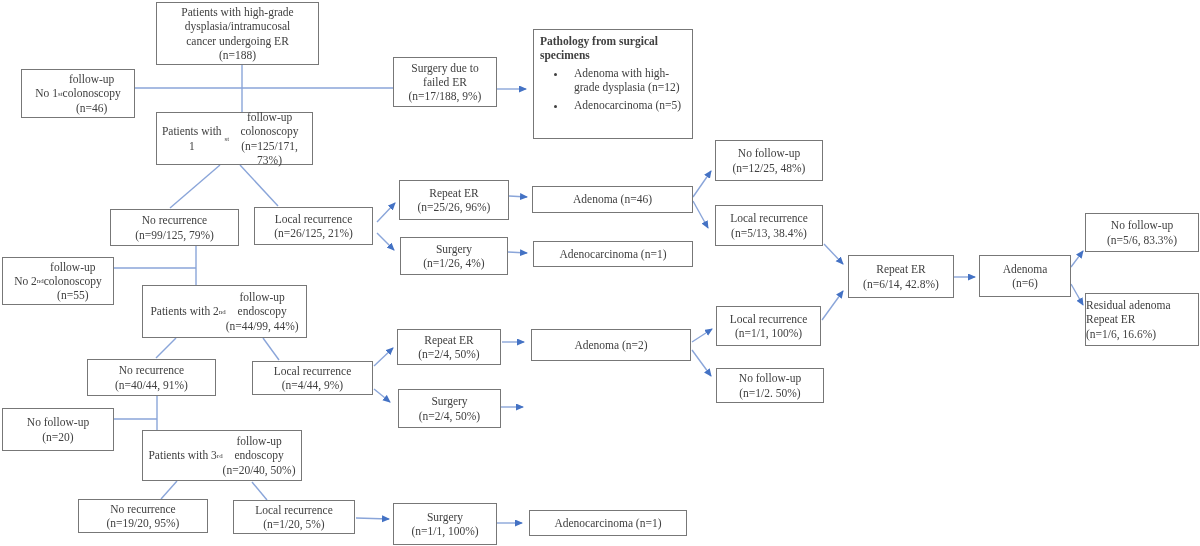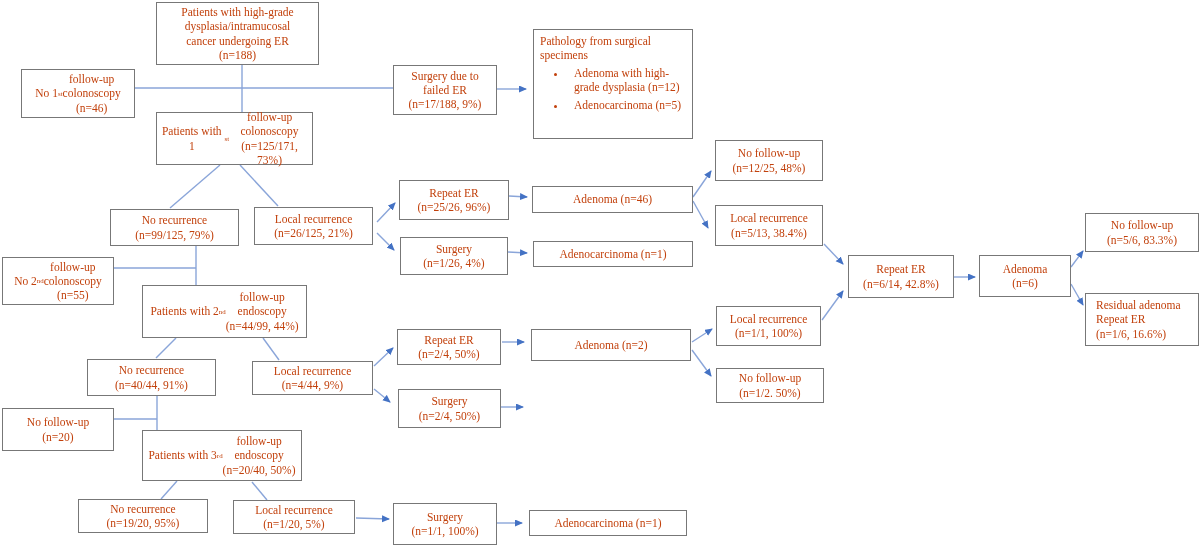--- a/index.html
+++ b/index.html
@@ -1,34 +1,34 @@
 <!DOCTYPE html>
 <html><head>
 <meta charset="utf-8">
 <style>
   html,body{margin:0;padding:0;background:#ffffff;}
   #canvas{
     position:relative;width:1200px;height:546px;background:#ffffff;overflow:hidden;
-    font-family:"Liberation Serif","DejaVu Serif",serif;color:#c2410c;
+    font-family:"Liberation Serif","DejaVu Serif",serif;color:#404040;
   }
   svg.edges{position:absolute;left:0;top:0;width:1200px;height:546px;}
   .node{
     position:absolute;box-sizing:border-box;background:#ffffff;
     border:1.4px solid #777777;
     display:flex;align-items:center;justify-content:center;
     text-align:center;white-space:pre-line;
     font-size:11.5px;line-height:1.22;padding:1px 2px;
   }
-  .node.left-align{justify-content:flex-start;text-align:left;padding-left:10px;}
+  .node.left-align{justify-content:flex-start;text-align:left;padding-left:0;}
   .node.bullet-box{
     display:flex;flex-direction:column;align-items:stretch;justify-content:flex-start;
     text-align:left;white-space:normal;padding:4px 6px 2px 6px;
   }
   .node.bullet-box.v-center{justify-content:center;}
-  .bullet-box .bb-title{font-weight:normal;white-space:pre-line;}
+  .bullet-box .bb-title{font-weight:bold;white-space:pre-line;}
   .bullet-box ul{margin:0;padding-left:23px;}
   .bullet-box li{padding-left:7px;margin:4px;}
   sup{font-size:0.6em;line-height:0;vertical-align:super;}
 </style>
 </head>
 <body>
 
 <div id="canvas">
 
   <svg class="edges" viewBox="0 0 1200 546">
@@ -87,21 +87,21 @@
   <div class="node" style="left:156px;top:2px;width:163px;height:63px">Patients with high-grade
 dysplasia/intramucosal
 cancer undergoing ER
 (n=188)</div>
   <div class="node" style="left:21px;top:69px;width:114px;height:49px">No 1<sup>st</sup> follow-up
 colonoscopy
 (n=46)</div>
   <div class="node" style="left:156px;top:112px;width:157px;height:53px">Patients with 1<sup>st</sup> follow-up
 colonoscopy
 (n=125/171, 73%)</div>
-  <div class="node" style="left:393px;top:65px;width:104px;height:50px">Surgery due to
+  <div class="node" style="left:393px;top:57px;width:104px;height:50px">Surgery due to
 failed ER
 (n=17/188, 9%)</div>
 
   <div class="node bullet-box" style="left:533px;top:29px;width:160px;height:110px">
     <div class="bb-title">Pathology from surgical
 specimens</div>
     <ul>
       <li>Adenoma with high-grade dysplasia (n=12)</li>
       <li>Adenocarcinoma (n=5)</li>
     </ul>

